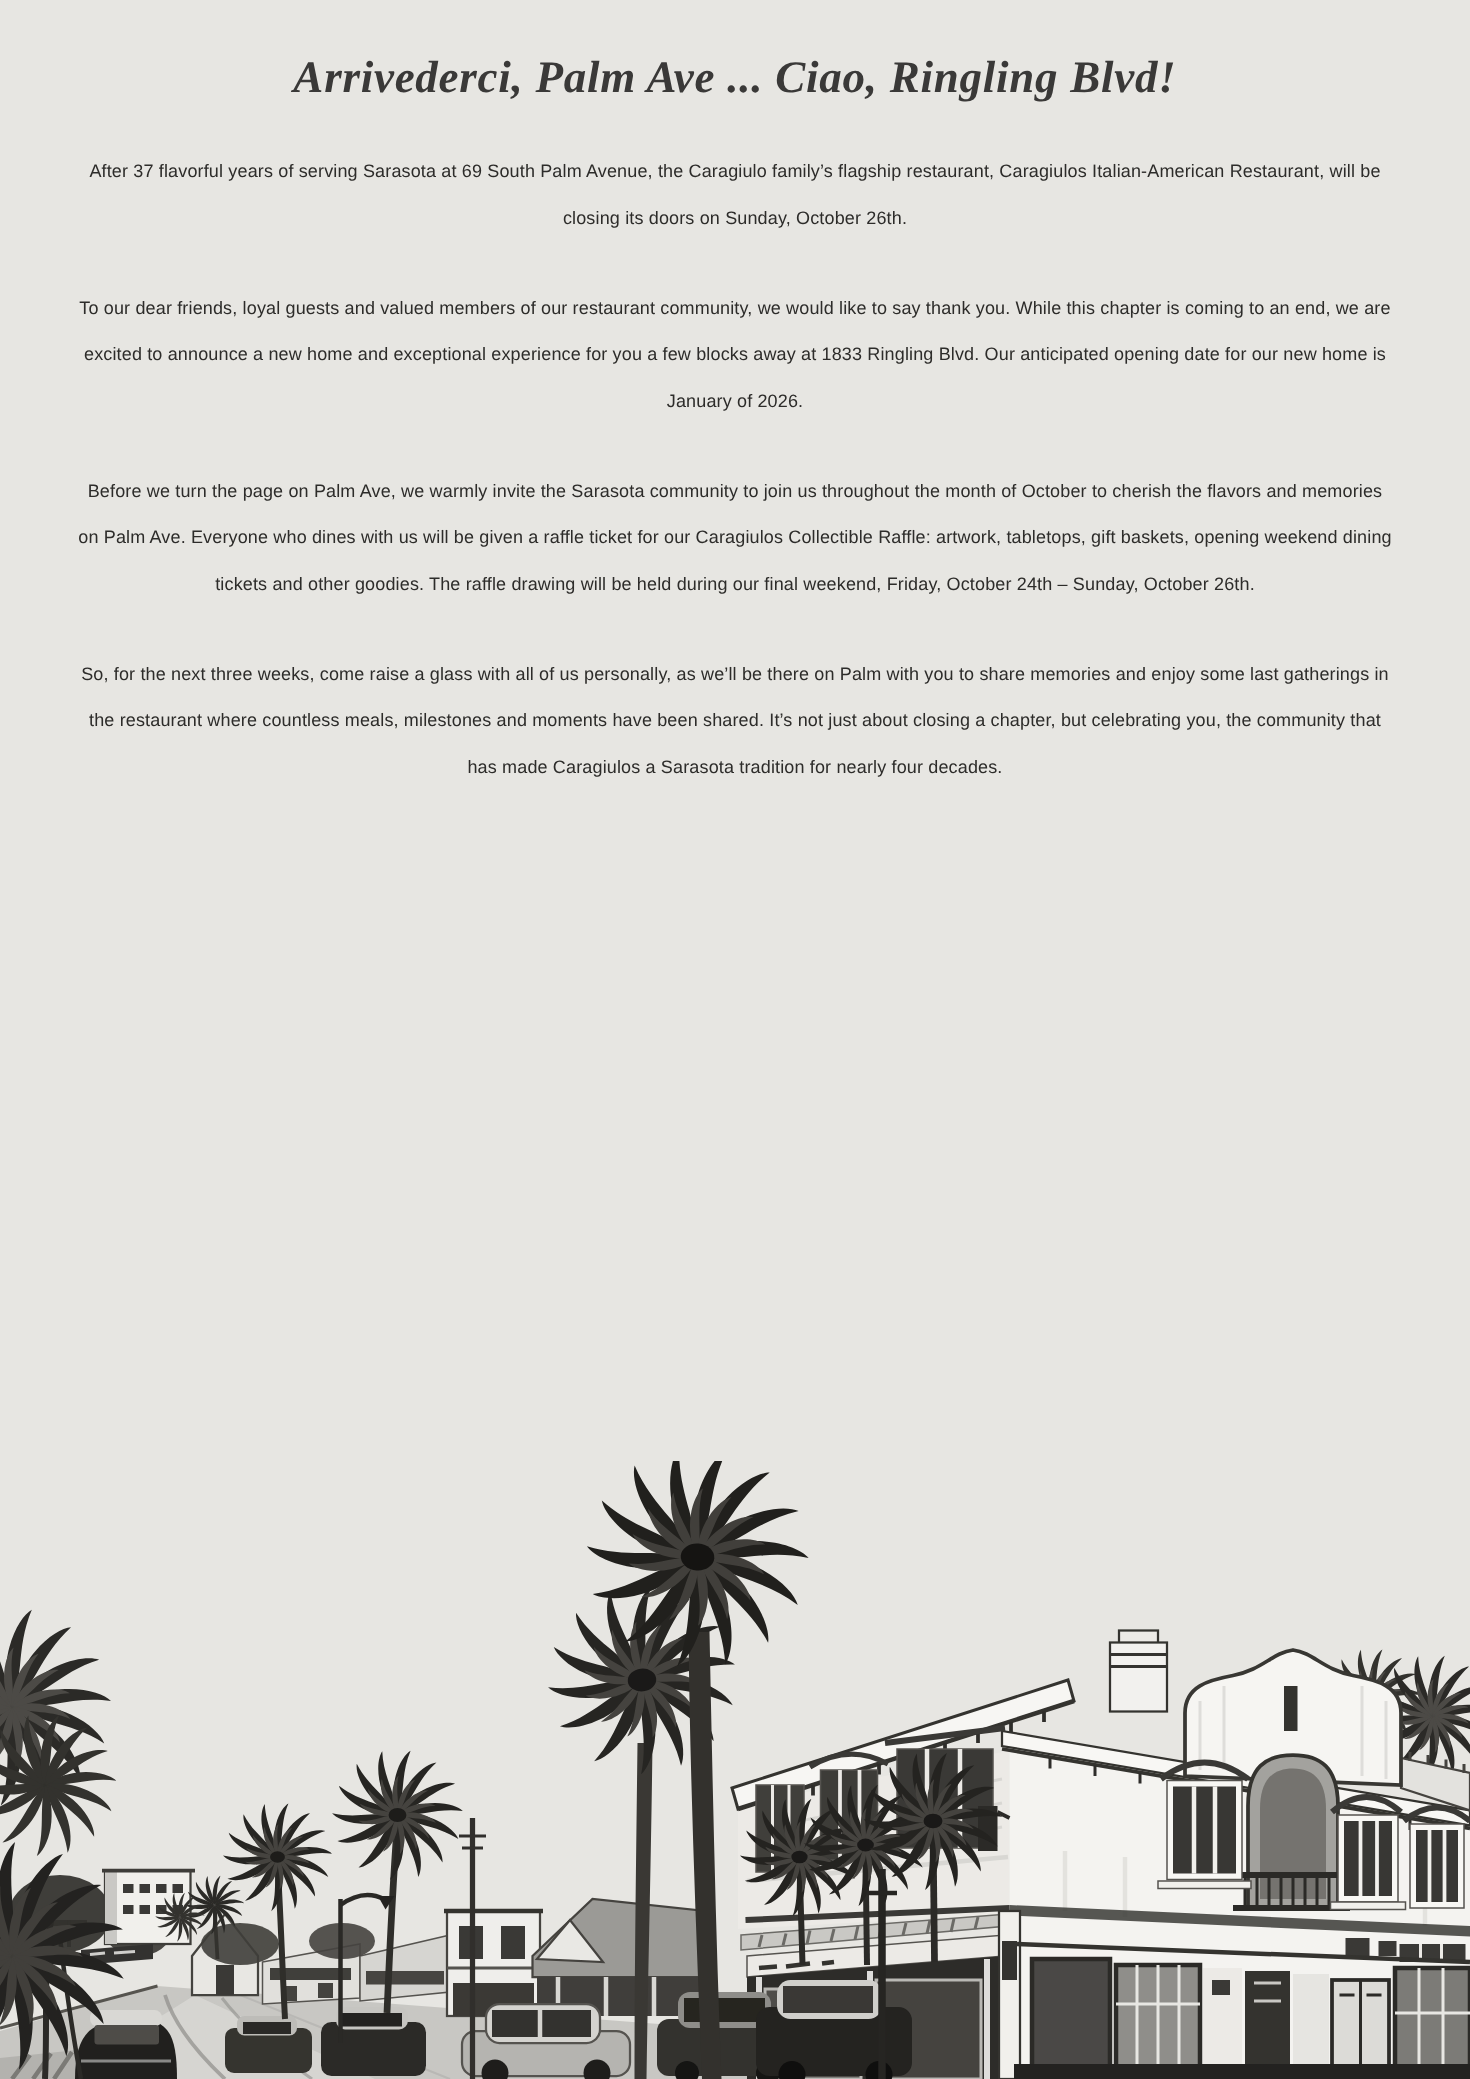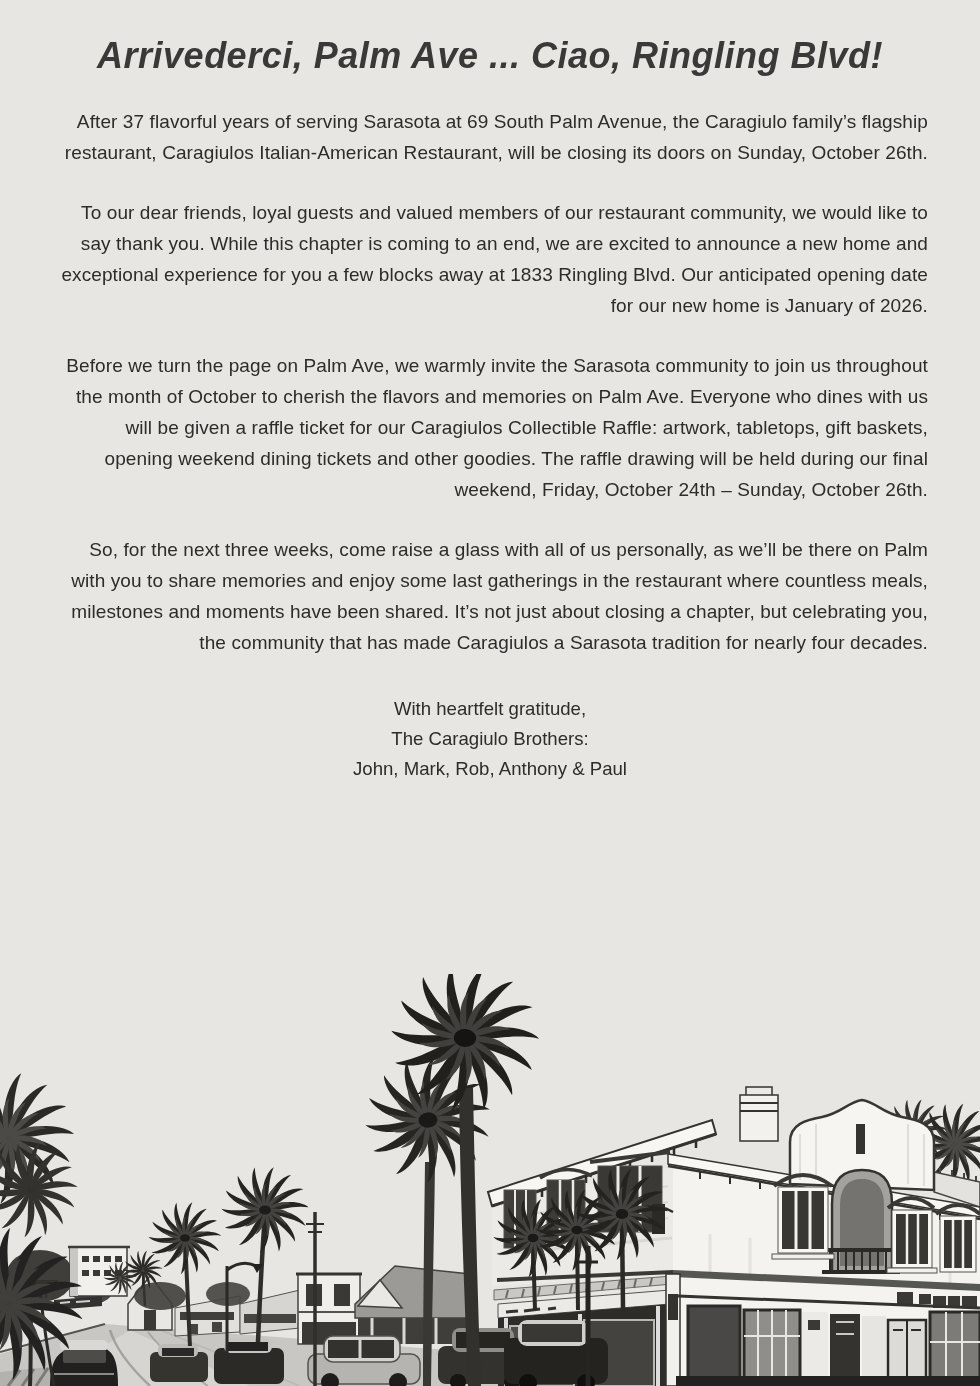--- a/index.html
+++ b/index.html
@@ -4,48 +4,43 @@
 <style>
   html,body{margin:0;padding:0;}
   body{
     width:980px;height:1386px;position:relative;overflow:hidden;
     background:#e7e6e2;
     font-family:"Liberation Sans",sans-serif;
     color:#2d2c2a;
   }
   .content{position:absolute;top:0;left:0;width:980px;text-align:center;}
   .title{
-    font-family:Liberation Sans, sans-serif;
+    font-family:Liberation Serif, serif;
     font-style:italic;font-weight:700;
-    font-size:36px;line-height:1.2;
+    font-size:30px;line-height:1.2;
     color:#3a3938;letter-spacing:.5px;
     margin:34px auto 6px auto;width:920px;
   }
   .para{
     width:876px;margin:29px auto 0 auto;
-    font-size:19px;line-height:31px;
-    color:#2d2c2a;letter-spacing:.1px;text-align:right;
+    font-size:12px;line-height:31px;
+    color:#2d2c2a;letter-spacing:.1px;
   }
   .signature{margin-top:36px;font-size:18.6px;line-height:30px;}
   .illustration{position:absolute;left:0;bottom:0;width:980px;height:412px;display:block;}
 </style>
 </head>
 <body>
 
 <div class="content">
   <div class="title">Arrivederci, Palm Ave ... Ciao, Ringling Blvd!</div>
   <p class="para">After 37 flavorful years of serving Sarasota at 69 South Palm Avenue, the Caragiulo family’s flagship restaurant, Caragiulos Italian-American Restaurant, will be closing its doors on Sunday, October 26th.</p>
   <p class="para">To our dear friends, loyal guests and valued members of our restaurant community, we would like to say thank you. While this chapter is coming to an end, we are excited to announce a new home and exceptional experience for you a few blocks away at 1833 Ringling Blvd. Our anticipated opening date for our new home is January of 2026.</p>
   <p class="para">Before we turn the page on Palm Ave, we warmly invite the Sarasota community to join us throughout the month of October to cherish the flavors and memories on Palm Ave. Everyone who dines with us will be given a raffle ticket for our Caragiulos Collectible Raffle: artwork, tabletops, gift baskets, opening weekend dining tickets and other goodies. The raffle drawing will be held during our final weekend, Friday, October 24th – Sunday, October 26th.</p>
   <p class="para">So, for the next three weeks, come raise a glass with all of us personally, as we’ll be there on Palm with you to share memories and enjoy some last gatherings in the restaurant where countless meals, milestones and moments have been shared. It’s not just about closing a chapter, but celebrating you, the community that has made Caragiulos a Sarasota tradition for nearly four decades.</p>
-  <div class="signature">
-    <div>With heartfelt gratitude,</div>
-    <div>The Caragiulo Brothers:</div>
-    <div>John, Mark, Rob, Anthony &amp; Paul</div>
-  </div>
 </div>
 
 <svg class="illustration" viewBox="0 0 980 412" preserveAspectRatio="none" aria-hidden="true">
   <defs>
     <path id="frond" d="M0,0 C8,-7 24,-12 38,-12 C52,-12 62,-8 66,-4 C52,-6 40,-4 28,-2 C14,0 6,1 0,0 Z"></path>
     <g id="crownShape">
       <use href="#frond" transform="rotate(0)"></use>
         <use href="#frond" transform="rotate(25)"></use>
       <use href="#frond" transform="rotate(50)"></use>
         <use href="#frond" transform="rotate(75)"></use>

